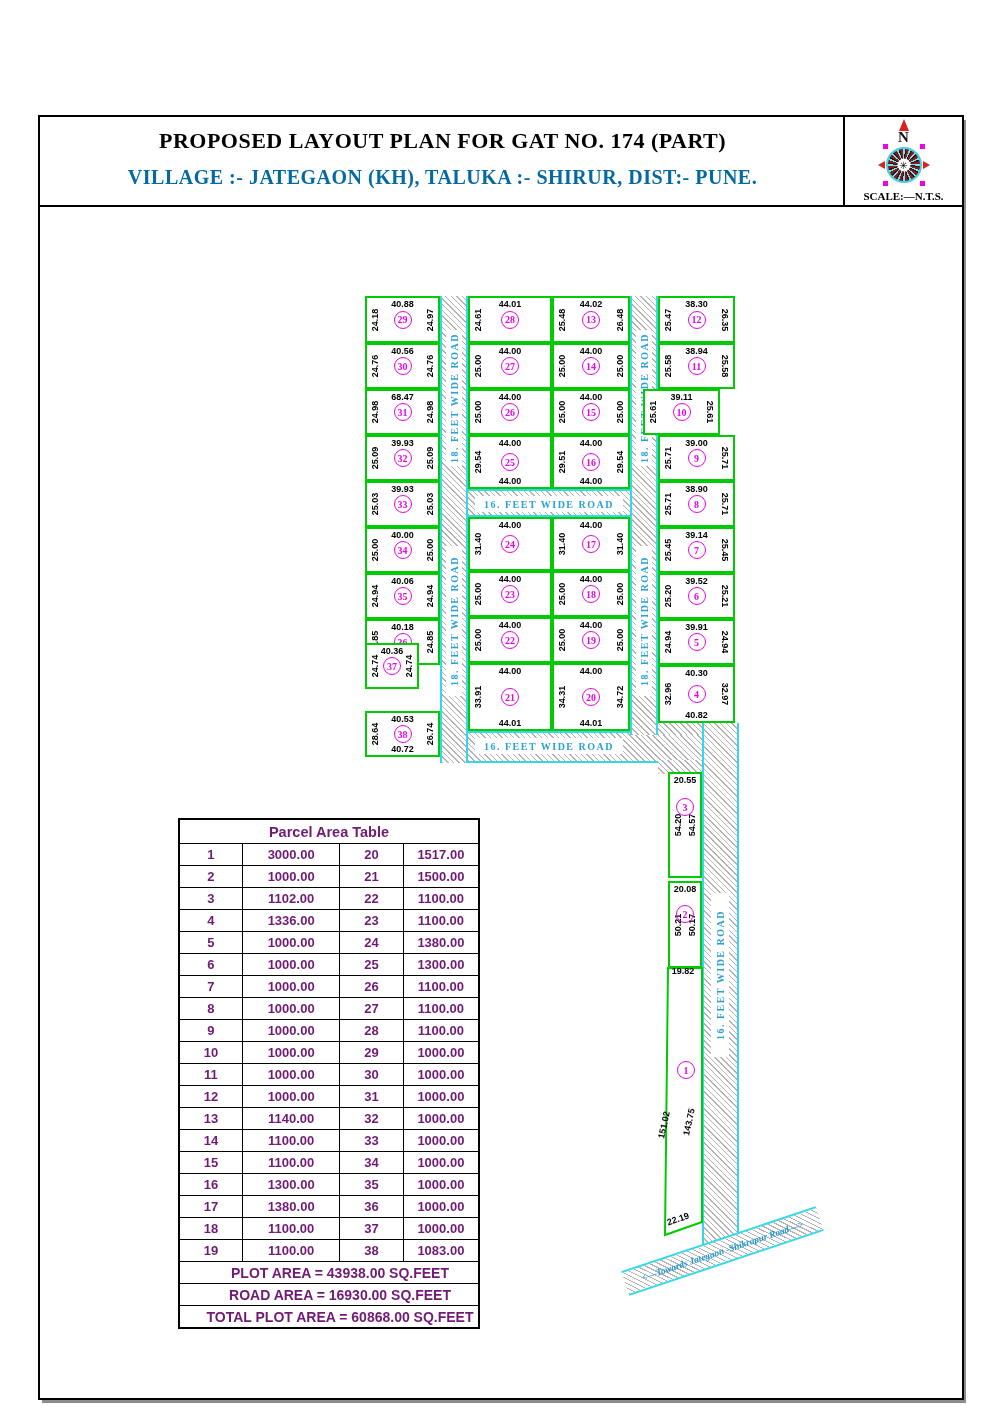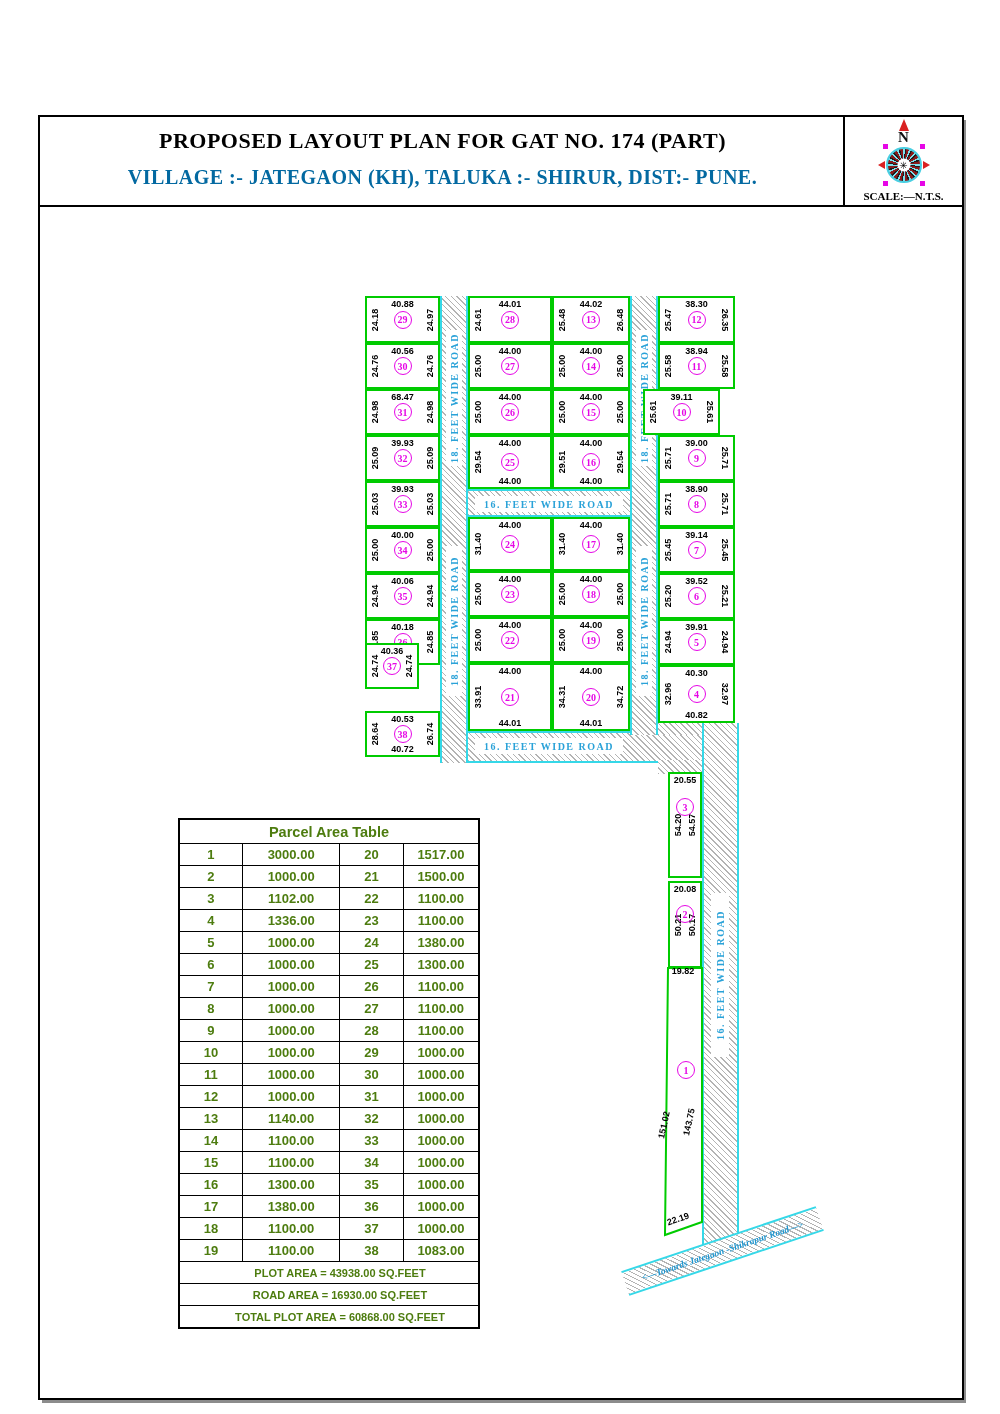--- a/index.html
+++ b/index.html
@@ -60,25 +60,25 @@
   .dim.rot{}
   .pnum{position:absolute;left:50%;top:50%;transform:translate(-50%,-50%);width:16px;height:16px;
         border:1.5px solid #e606e6;border-radius:50%;color:#e606e6;
         font:bold 10px "Liberation Serif",serif;display:flex;align-items:center;justify-content:center;z-index:7;}
   .plot1-svg{position:absolute;left:648px;top:958px;z-index:5;}
   .plot1-svg polygon{fill:#fff;stroke:#00cb00;stroke-width:2;}
 
   
   .table-wrap{position:absolute;left:178px;top:818px;z-index:8;}
   .area-table{border-collapse:collapse;width:302px;background:#fff;border:2px solid #000;
-              font-family:"Liberation Sans",sans-serif;font-weight:bold;color:#4d7c0f;}
+              font-family:"Liberation Sans",sans-serif;font-weight:bold;color:#701a75;}
   .area-table td{border:1px solid #000;text-align:center;font-size:13px;height:21px;padding:0 2px;}
   .area-table .t-title td{font-size:14.5px;height:23px;}
   .area-table .t-head td{font-size:13.5px;height:22px;}
-  .area-table tfoot td{font-size:11px;height:21px;padding-left:24px;}
+  .area-table tfoot td{font-size:14px;height:21px;padding-left:24px;}
 </style>
 </head>
 <body>
 
 <div class="sheet">
   <div class="tblock">
     <div class="tb-text">
       <div class="title1">PROPOSED LAYOUT PLAN FOR GAT NO. 174 (PART)</div>
       <div class="title2">VILLAGE :- JATEGAON (KH), TALUKA :- SHIRUR, DIST:- PUNE.</div>
     </div>

